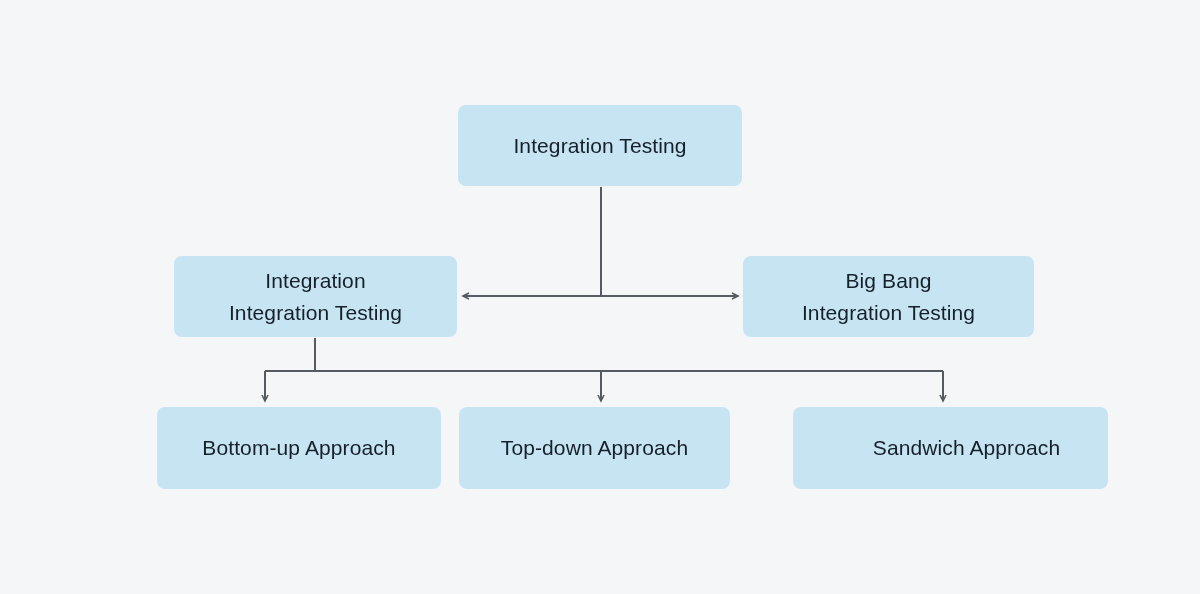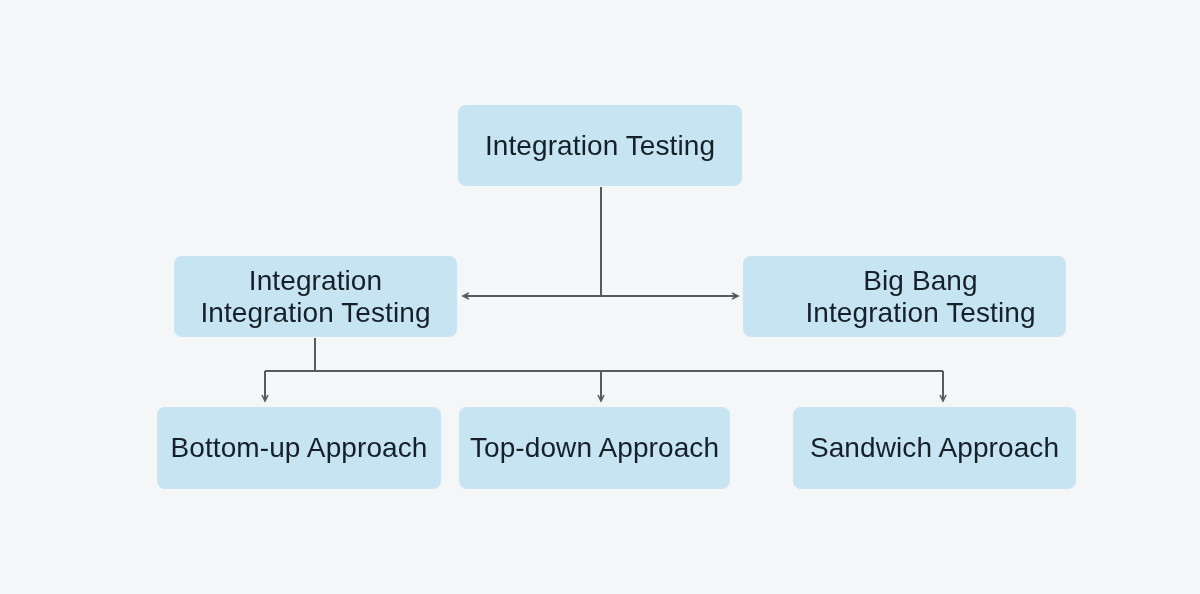--- a/index.html
+++ b/index.html
@@ -28,33 +28,33 @@
   .node{
     position:absolute;
     background:var(--node-fill);
     border-radius:8px;
     display:flex;
     flex-direction:column;
     align-items:center;
     justify-content:center;
     text-align:center;
     color:var(--node-text);
-    font-size:28px;
+    font-size:21px;
     font-weight:500;
     line-height:32px;
     letter-spacing:0.1px;
   }
   .node .ln{display:block;}
   
   .n-root   {left:458px; top:105px; width:284px; height:81px;}
   .n-incr   {left:174px; top:256px; width:283px; height:81px;}
-  .n-bigbang{left:743px; top:256px; width:291px; height:81px;padding-left:32px;}
+  .n-bigbang{left:743px; top:256px; width:291px; height:81px;}
   .n-bottomup{left:123px; top:407px; width:284px; height:82px;margin-left:34px;}
   .n-topdown {left:459px; top:407px; width:271px; height:82px;}
-  .n-sandwich{left:793px; top:407px; width:283px; height:82px;}
+  .n-sandwich{left:793px; top:407px; width:283px; height:82px;padding-left:32px;}
   .connectors line, .connectors polyline{
     stroke:var(--line);
     stroke-width:2;
     fill:none;
   }
 </style>
 </head>
 <body>
 
 <div class="canvas">

